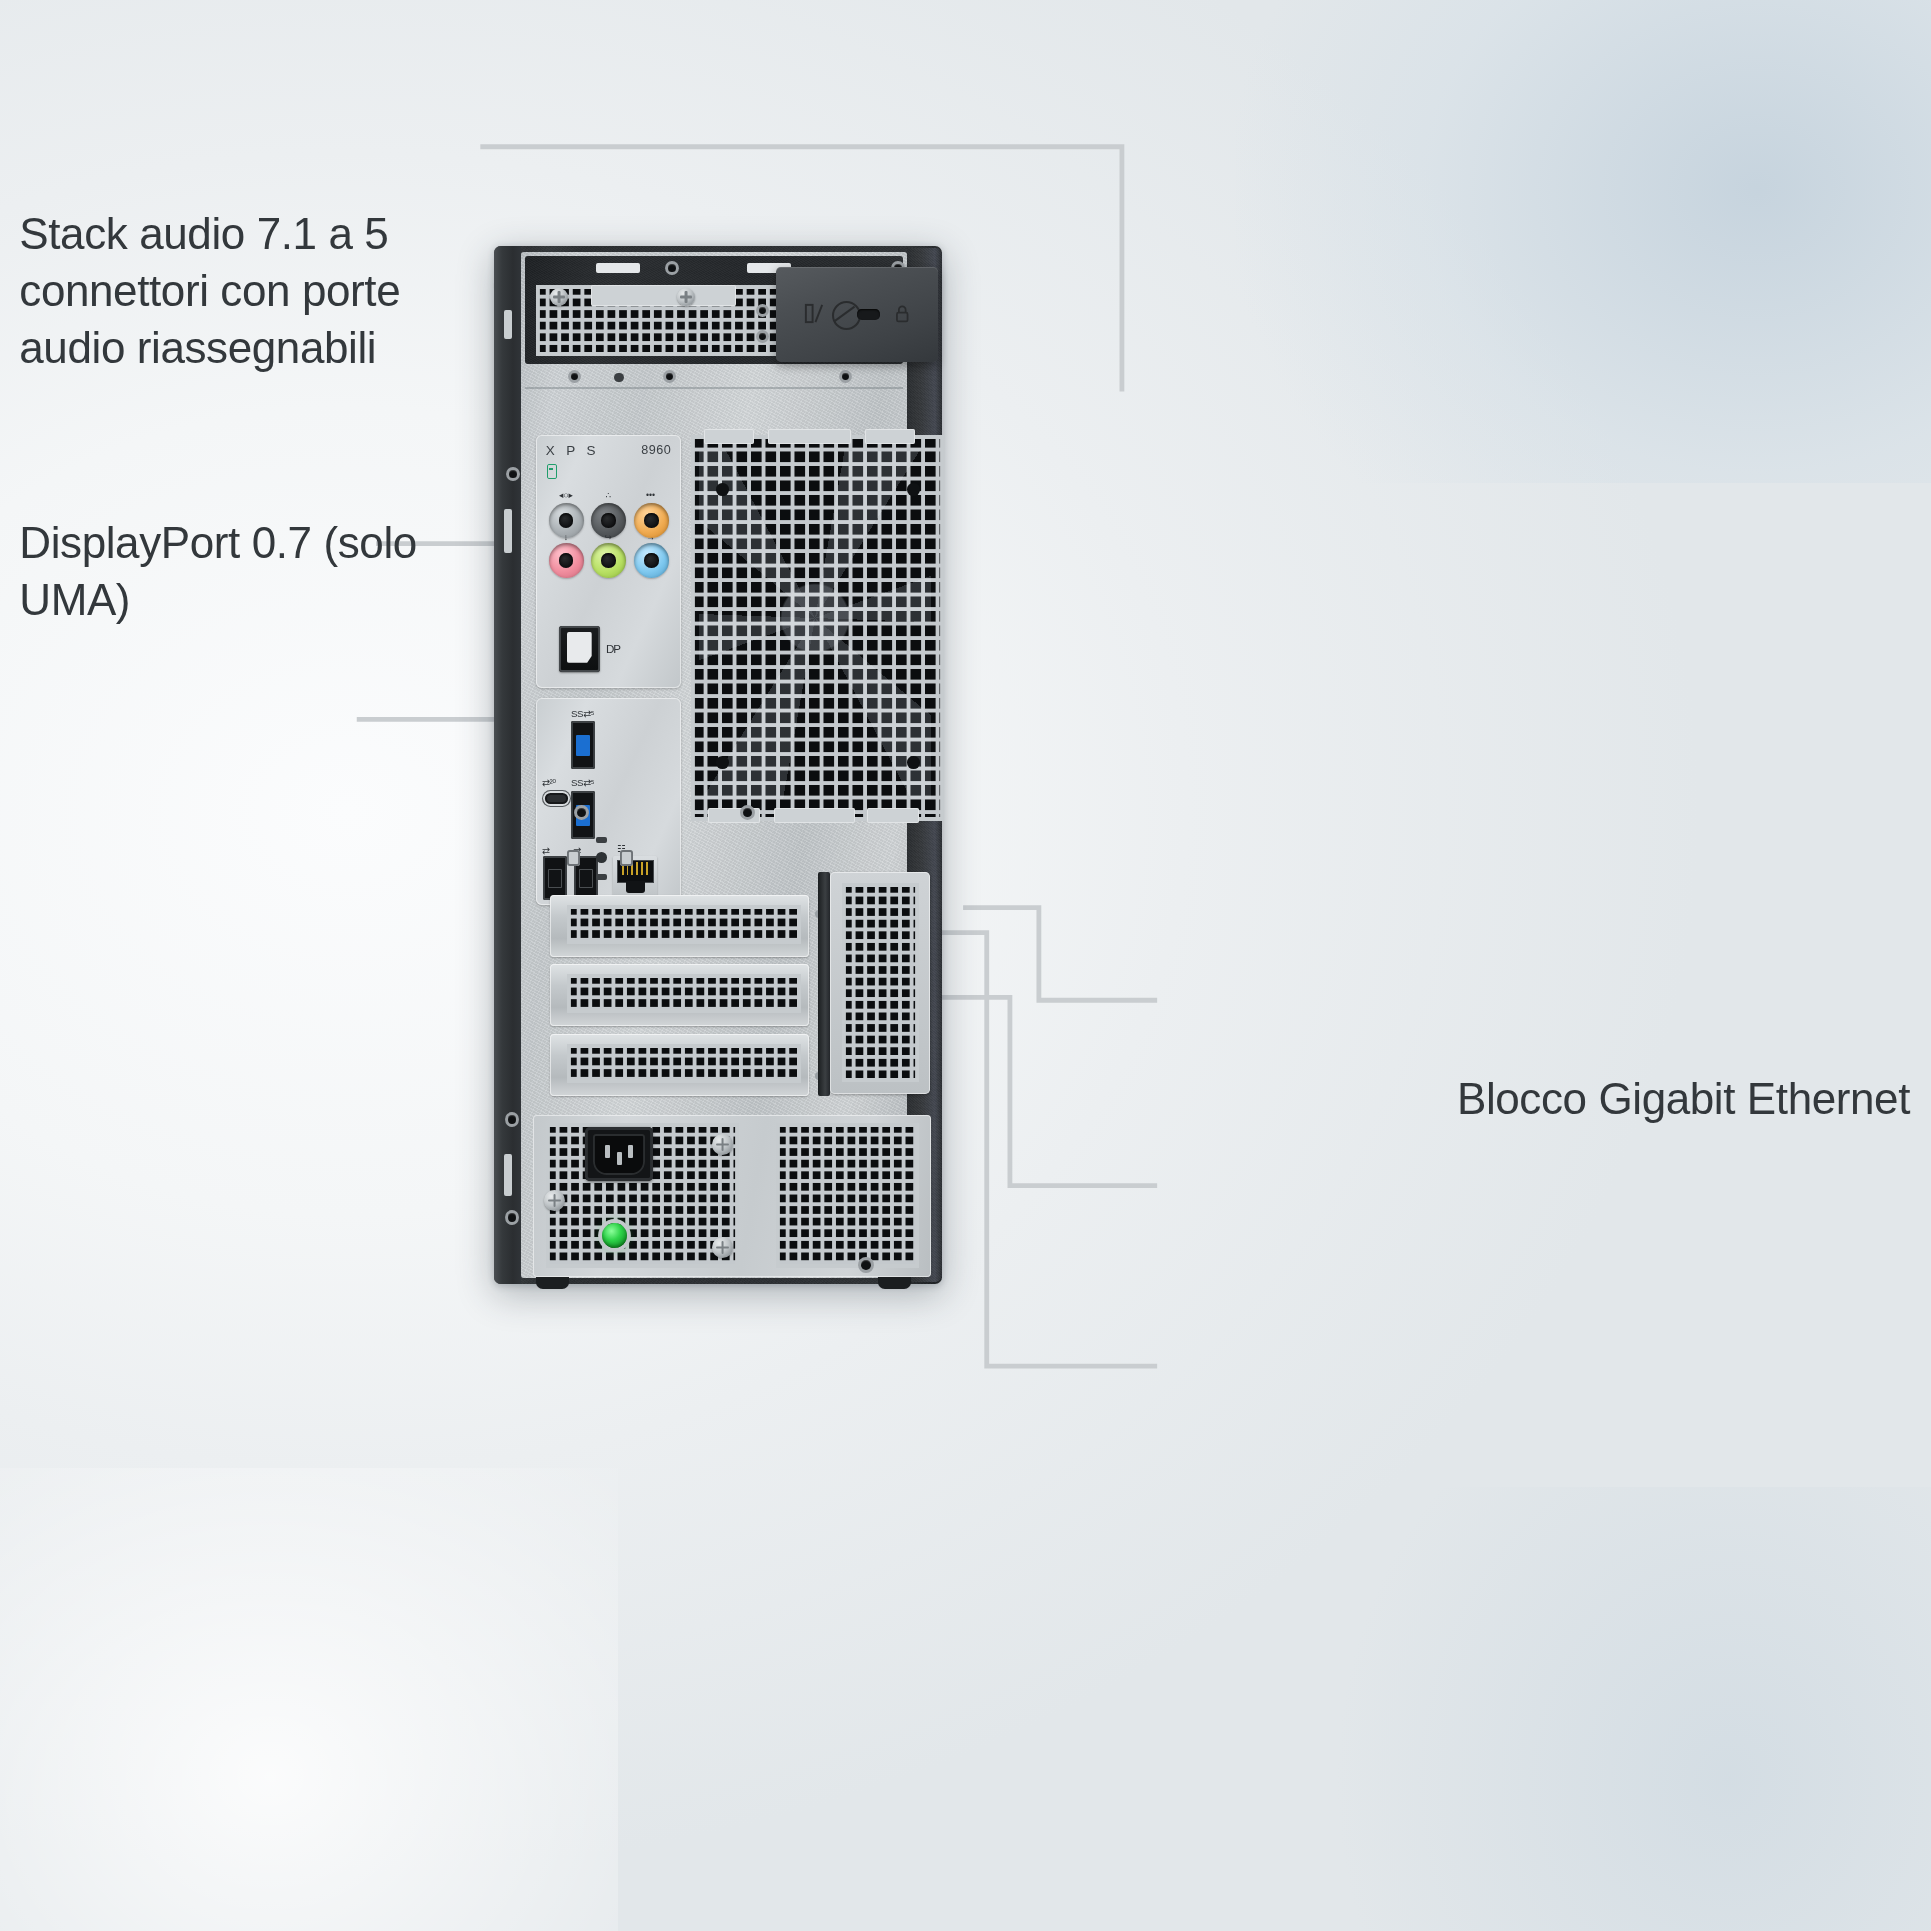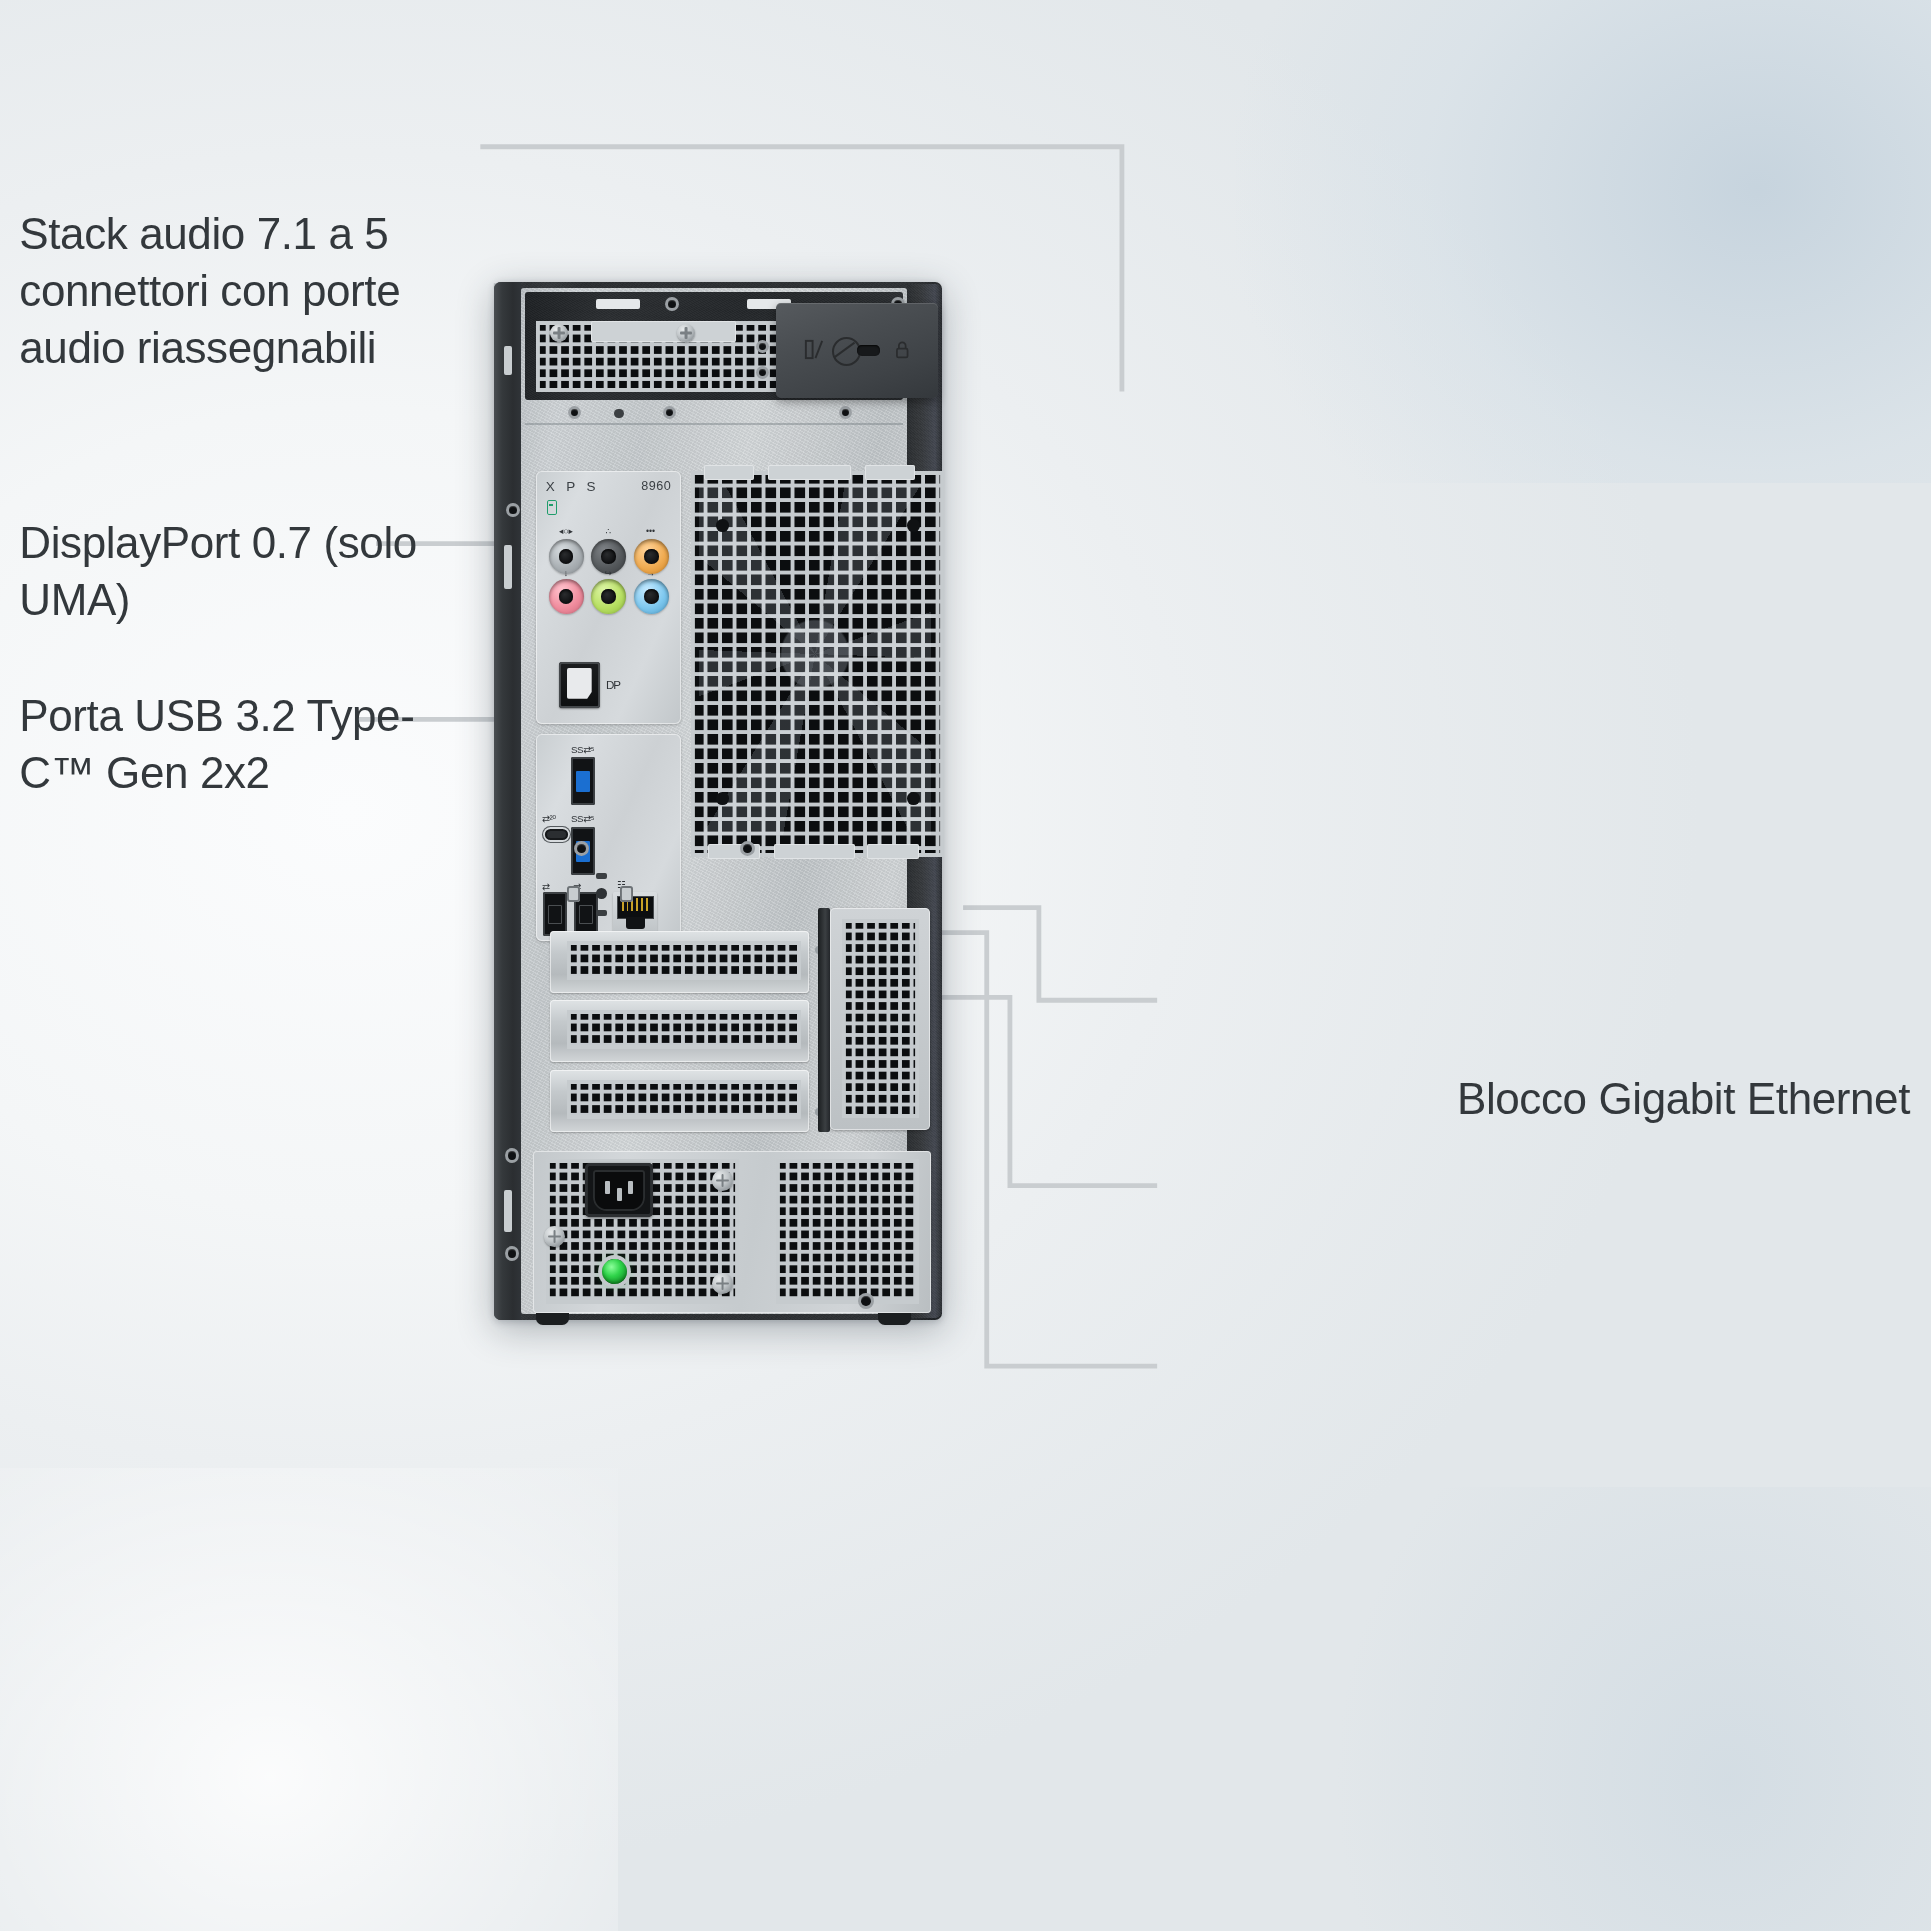--- a/index.html
+++ b/index.html
@@ -34,21 +34,21 @@
   #lbl-dp{left:19.3px;top:514px;width:415px;}
   #lbl-usbc{left:19.3px;top:687px;width:463px;}
   #lbl-usb32{right:21px;top:896px;width:618px;}
   #lbl-eth{right:21px;top:1070px;width:618px;}
   #lbl-usb20{right:21px;top:1247px;width:618px;}
 
   
   #leaders{position:absolute;left:0;top:0;width:1931px;height:1931px;pointer-events:none;}
 
   
-  #tower{position:absolute;left:494px;top:246px;width:448px;height:1038px;margin-top:36px;}
+  #tower{position:absolute;left:494px;top:246px;width:448px;height:1038px;}
 
   
   .chassis{position:absolute;inset:0;border-radius:6.8px;
     background:linear-gradient(92deg,#3a3d41 0%,#2f3235 7%,#34383b 12%,#2b2e31 18%,#2e3134 86%,#26292c 94%,#1d2023 100%);
     box-shadow:0 9.7px 37px rgba(40,52,62,.33), 0 1.9px 7.7px rgba(40,52,62,.22);
   }
   
   .chassis::after{content:"";position:absolute;inset:0;border-radius:6.8px;opacity:.35;
     background-image:
       repeating-linear-gradient(37deg, rgba(255,255,255,.055) 0 1px, rgba(0,0,0,.05) 1px 1.9px),
@@ -206,21 +206,20 @@
       <path d="M 1000 940 L 1076 940 L 1076 1036 L 1196 1036"></path>
 
       <path d="M 968 1033 L 1046 1033 L 1046 1228 L 1196 1228"></path>
 
       <path d="M 693 880 L 693 966 L 1022 966 L 1022 1415 L 1196 1415"></path>
     </g>
   </svg>
 
   <div class="label" id="lbl-audio">Stack audio 7.1 a 5 connettori con porte audio riassegnabili</div>
   <div class="label" id="lbl-dp">DisplayPort 0.7 (solo UMA)</div>
-  <div class="label" id="lbl-usbc">Porta USB 3.2 Type-C™ Gen 2x2</div>
   <div class="label right" id="lbl-eth">Blocco Gigabit Ethernet</div>
 
   <div id="tower">
     <div class="chassis"></div>
     <div class="edge-left"></div>
     <div class="edge-right"></div>
     <div class="backplate"></div>
 
     <div class="top-shroud"></div>
     <div class="tab-white" style="left:102px;top:17.4px;width:44px;"></div>

